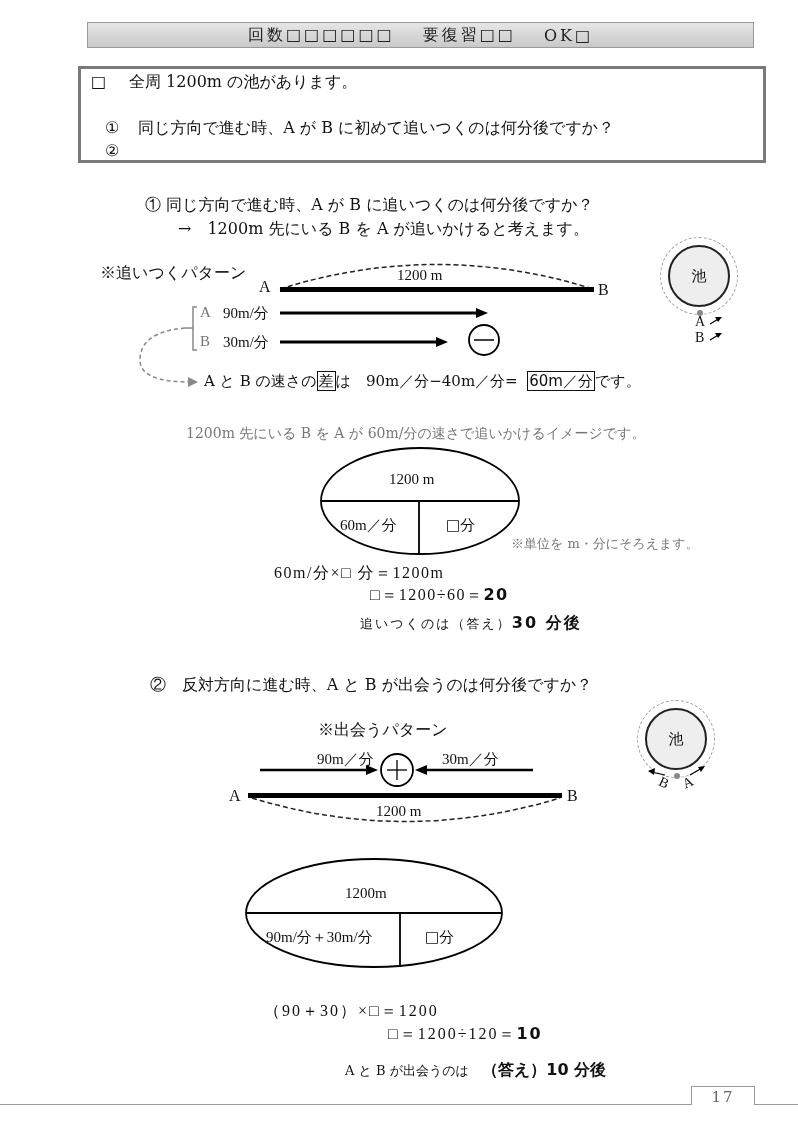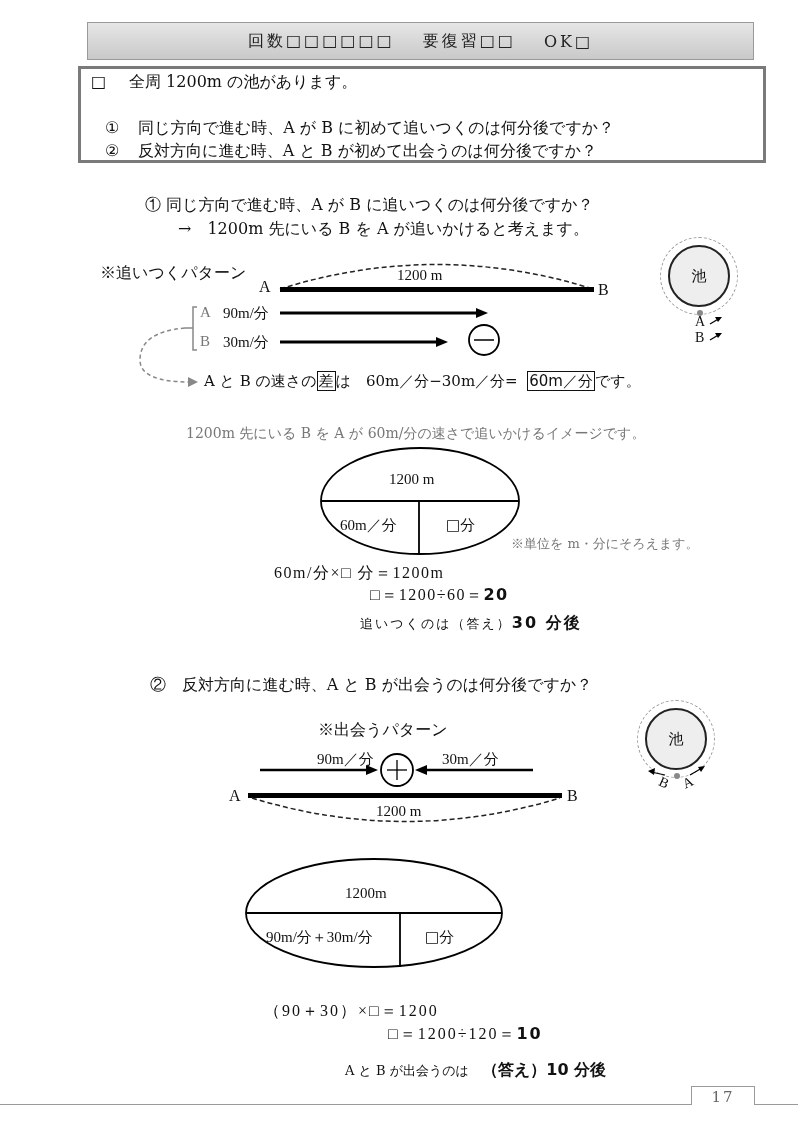--- a/index.html
+++ b/index.html
@@ -4,21 +4,21 @@
   <style>
     * { box-sizing: border-box; margin: 0; padding: 0; }
     html, body { width: 798px; height: 1128px; background: #ffffff; overflow: hidden; }
     body { position: relative; font-family: "DejaVu Serif", "Liberation Serif", serif; color: #111; }
     .abs { position: absolute; white-space: nowrap; }
     .sans { font-family: "DejaVu Sans", "Liberation Sans", sans-serif; }
     .serif { font-family: "Liberation Serif", "DejaVu Serif", serif; }
 
     
     .header-bar {
-      position: absolute; left: 87px; top: 22px; width: 667px; height: 38px;
+      position: absolute; left: 87px; top: 22px; width: 667px; height: 26px;
       background: linear-gradient(#e6e6e6, #c9c9c9);
       border: 1px solid #9a9a9a;
       display: flex; align-items: center; justify-content: center;
       font-size: 16px; letter-spacing: 3px; color: #222;
     }
     .header-bar span { margin: 0 14px; }
 
     
     .problem-box {
       position: absolute; left: 78px; top: 66px; width: 688px; height: 97px;
@@ -60,21 +60,20 @@
   <span>要復習□□</span>
   <span>OK□</span>
 </div>
 
 <div class="problem-box">
   <span class="line" style="left:10px; top:3px;">□</span>
   <span class="line" style="left:48px; top:3px;">全周 1200m の池があります。</span>
   <span class="line" style="left:24px; top:49px;">①</span>
   <span class="line" style="left:57px; top:49px;">同じ方向で進む時、A が B に初めて追いつくのは何分後ですか？</span>
   <span class="line" style="left:24px; top:72px;">②</span>
-  <span class="line" style="left:57px; top:72px;">反対方向に進む時、A と B が初めて出会うのは何分後ですか？</span>
 </div>
 
 <div class="abs t16" style="left:145px; top:195px;text-align:right;">① 同じ方向で進む時、A が B に追いつくのは何分後ですか？</div>
 <div class="abs t16" style="left:178px; top:219px;">→　1200m 先にいる B を A が追いかけると考えます。</div>
 
 <div class="abs t16" style="left:100px; top:263px;">※追いつくパターン</div>
 
 <svg style="left:0; top:0;" width="798" height="1128">
 
   <path d="M 280 289 Q 437 240 593 289" fill="none" stroke="#222" stroke-width="1.5" stroke-dasharray="5,3"></path>
@@ -100,21 +99,21 @@
 <div class="abs t16 serif" style="left:259px; top:278px;">A</div>
 <div class="abs t16 serif" style="left:598px; top:281px;">B</div>
 <div class="abs t15 serif" style="left:397px; top:267px;">1200 m</div>
 
 <div class="abs t15 serif gray" style="left:200px; top:304px;">A</div>
 <div class="abs t15 serif" style="left:223px; top:304px;">90m/分</div>
 <div class="abs t15 serif gray" style="left:200px; top:333px;">B</div>
 <div class="abs t15 serif" style="left:223px; top:333px;">30m/分</div>
 
 <div class="abs t15" style="left:204px; top:372px;">
-  <span>A と B の速さの</span><span class="boxed">差</span><span>は　60m／分−30m／分=</span>&nbsp;&nbsp;<span class="boxed sans">60m／分</span><span>です。</span>
+  <span>A と B の速さの</span><span class="boxed">差</span><span>は　90m／分−40m／分=</span>&nbsp;&nbsp;<span class="boxed sans">60m／分</span><span>です。</span>
 </div>
 
 <div class="pond-ring" style="left:660px; top:237px; width:78px; height:78px;"></div>
 <div class="pond" style="left:668px; top:245px; width:62px; height:62px;">
     <span>池</span>
   </div>
 <svg style="left:0; top:0;" width="798" height="1128">
   <circle cx="700" cy="313" r="3" fill="#888"></circle>
   <line x1="710" y1="324" x2="720" y2="318" stroke="#000" stroke-width="1.2"></line>
   <polygon points="722,317 715,317 718,322" fill="#000"></polygon>

